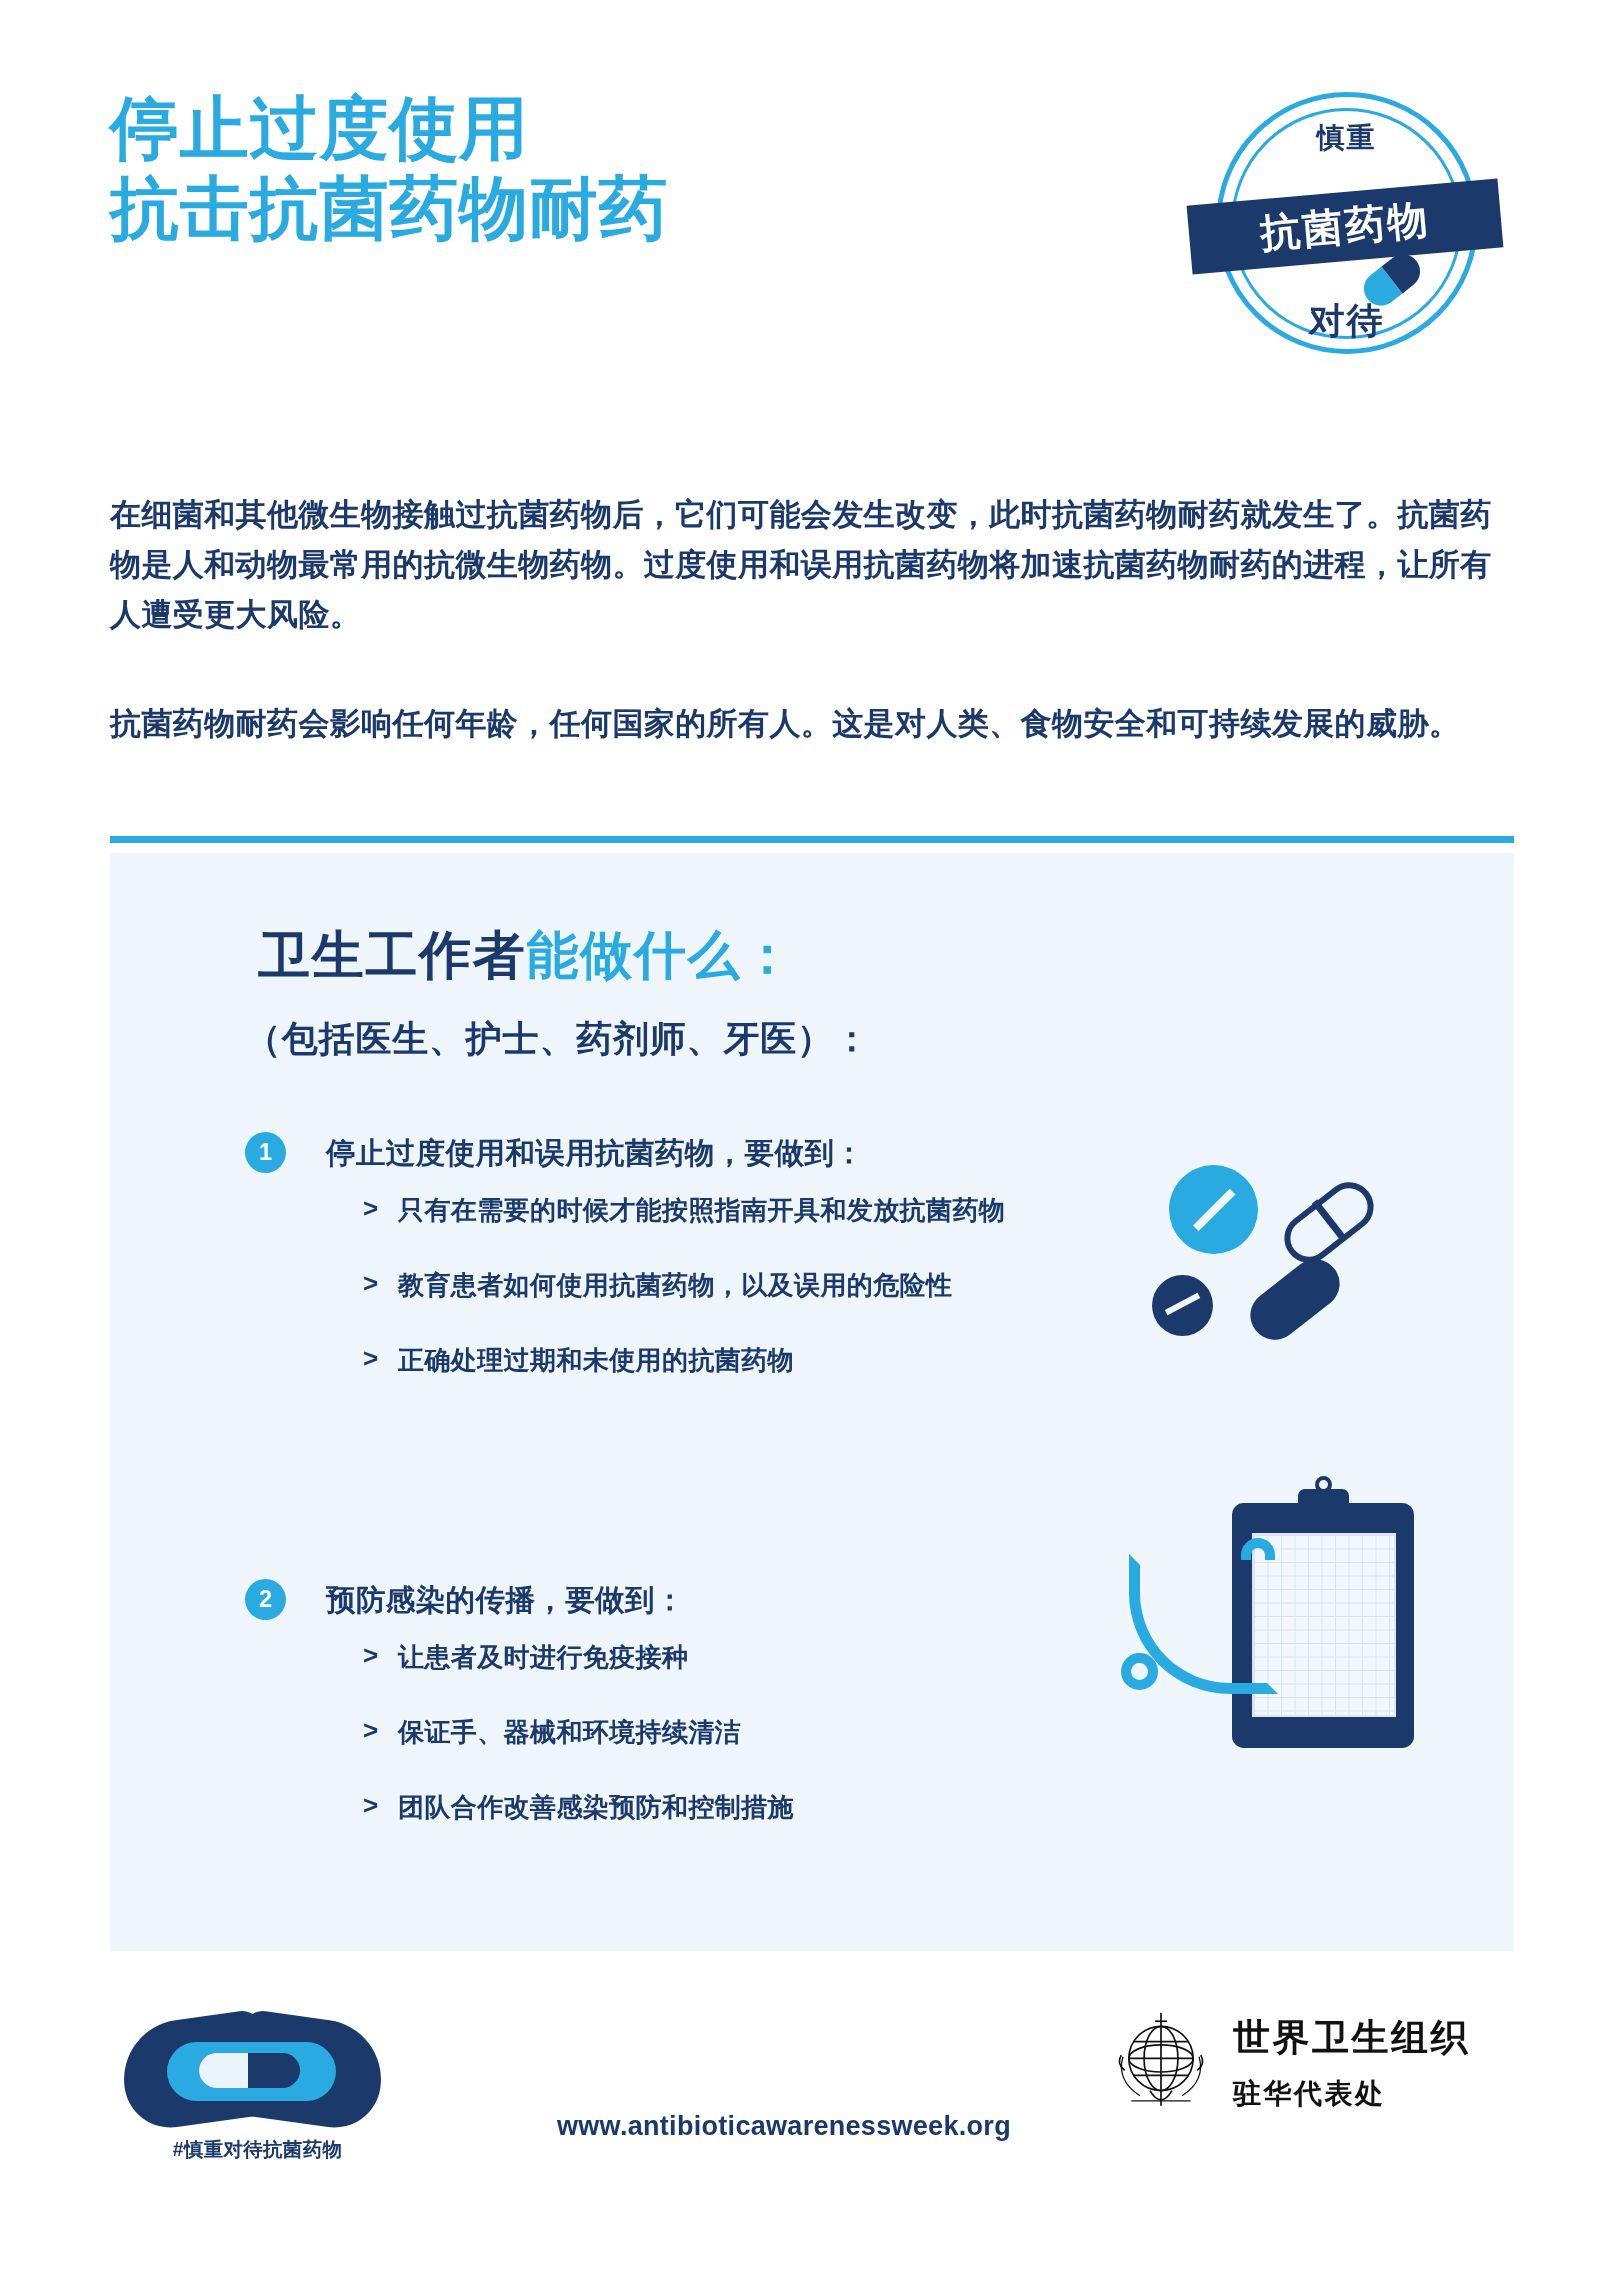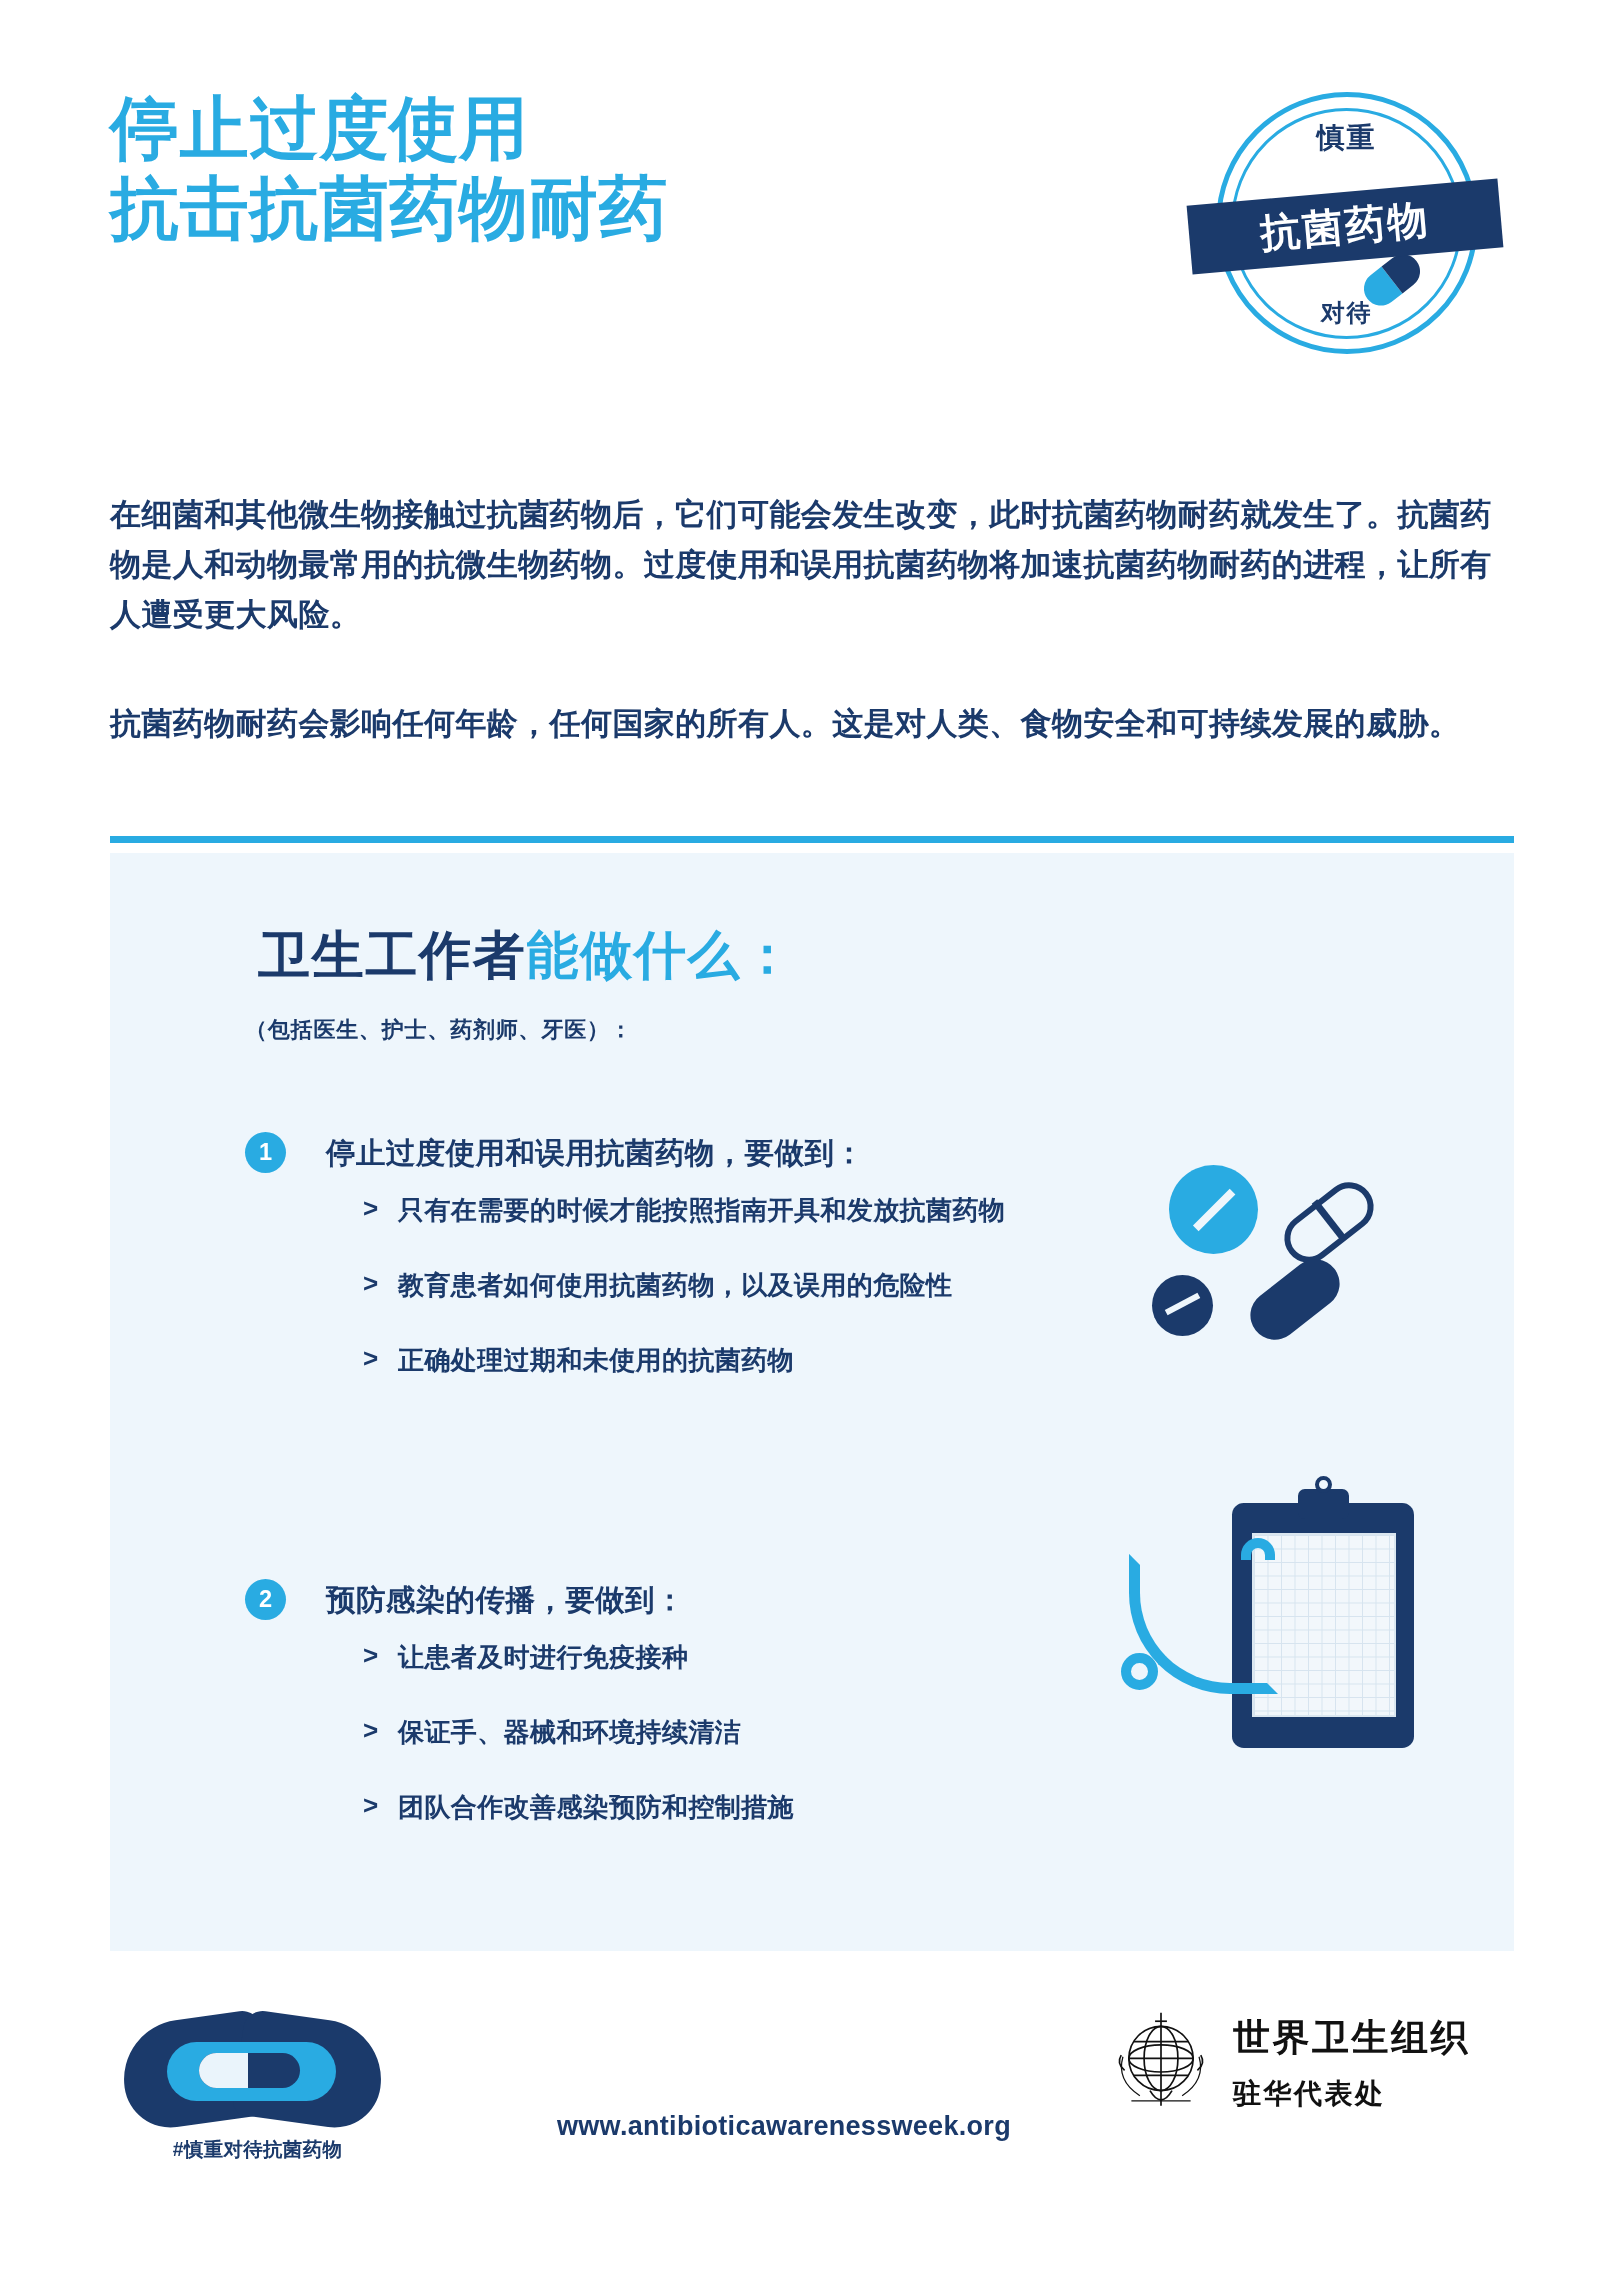--- a/index.html
+++ b/index.html
@@ -74,21 +74,21 @@
     font-size: 28px;
     font-weight: bold;
     color: #1b3a6b;
     letter-spacing: 1.7px;
   }
   .badge-bottom-text {
     position: absolute;
     left: 0; top: 213px;
     width: 329px;
     text-align: center;
-    font-size: 24px;
+    font-size: 36px;
     font-weight: bold;
     color: #1b3a6b;
     letter-spacing: 1.7px;
   }
   .badge-banner {
     position: absolute;
     left: 6.8px;
     top: 108px;
     width: 312px;
     height: 69px;
@@ -167,21 +167,21 @@
     font-weight: bold;
     letter-spacing: 1.7px;
     white-space: nowrap;
   }
   .panel-title .dark { color: #1b3a6b; }
   .panel-title .light { color: #29abe2; }
   .panel-sub {
     position: absolute;
     left: 135px;
     top: 162px;
-    font-size: 22px;
+    font-size: 36px;
     font-weight: bold;
     color: #1b3a6b;
     letter-spacing: 0.8px;
     white-space: nowrap;
   }
 
   .item {
     position: absolute;
     left: 135px;
     width: 929px;

